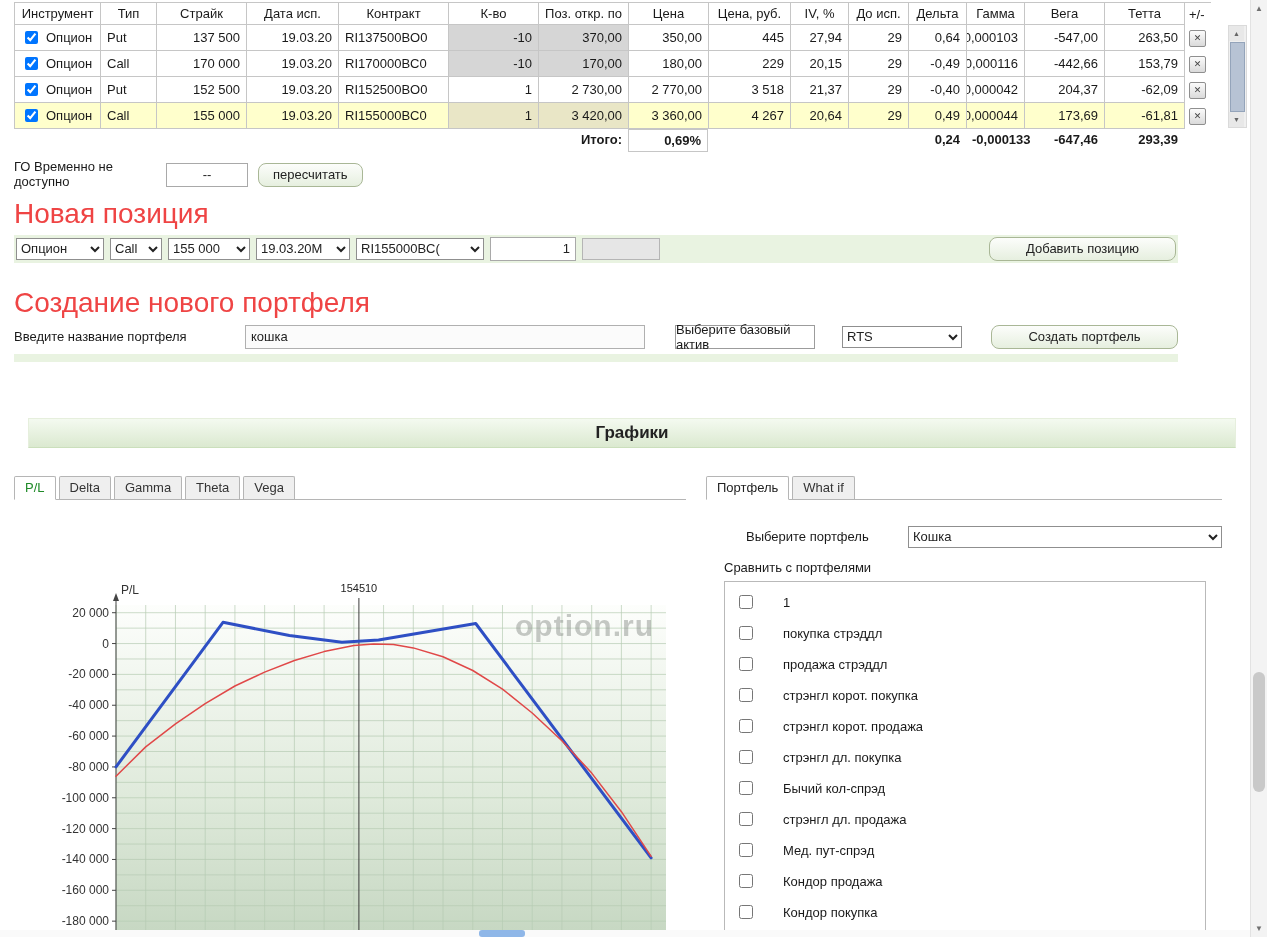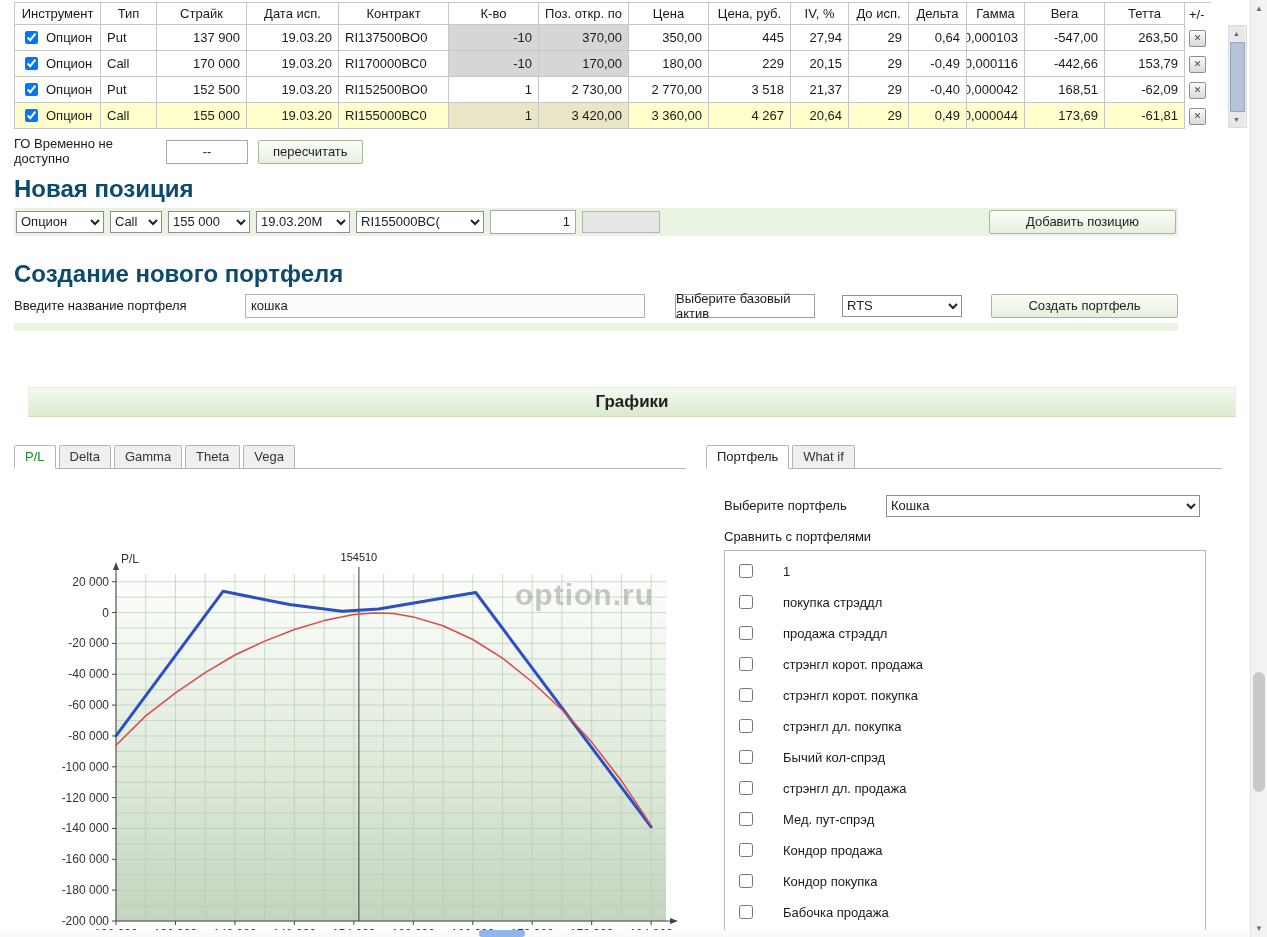--- a/index.html
+++ b/index.html
@@ -31,23 +31,23 @@
   .tbl-sb .sb-up{top:0;} .tbl-sb .sb-down{bottom:0;}
   .tbl-sb .sb-thumb{position:absolute;left:1px;right:1px;top:16px;height:68px;background:#b7c3d4;border:1px solid #94a4ba;cursor:grab;}
 
   
   .go-row{display:flex;align-items:center;margin:8px 0 0 14px;}
   .go-label{width:152px;line-height:1.15;}
   .txt-input{height:20px;border:1px solid #a9a9a9;background:#fff;padding:1px 5px;
              font:13px "Liberation Sans",sans-serif;color:#222;}
   .go-input{width:70px;text-align:center;}
   .btn{height:24px;border:1px solid #a9b796;background:linear-gradient(#fcfdfb,#e6efdf);
-       padding:0 14px;font:13px "Liberation Sans",sans-serif;color:#222;border-radius:2px;cursor:pointer;}
+       padding:0 14px;font:13px "Liberation Sans",sans-serif;color:#222;border-radius:8px;cursor:pointer;}
   .go-row .btn{margin-left:10px;}
-  .section-title{font-size:24px;font-weight:700;color:#0c4a6e;margin:8px 0 5px 14px;}
+  .section-title{font-size:28px;font-weight:400;color:#ef4444;margin:8px 0 5px 14px;}
   .newpos{display:flex;align-items:center;gap:6px;background:#e9f3e1;margin-left:14px;width:1164px;height:28px;padding:0 2px;box-sizing:border-box;}
   select{height:22px;border:1px solid #8f8f8f;background:#fff;font:13px "Liberation Sans",sans-serif;color:#222;}
   .sel-instr{width:88px;} .sel-type{width:52px;} .sel-strike{width:82px;} .sel-date{width:94px;} .sel-contract{width:128px;}
   .qty-input{width:74px;text-align:right;}
   .empty-input{width:76px;height:20px;border:1px solid #b5b5b5;background:#e6e6e6;}
   .add-btn{margin-left:auto;width:187px;}
 
   
   .portf-row{display:flex;align-items:center;margin:6px 0 0 14px;width:1164px;gap:25px;}
   .portf-label{width:206px;}
@@ -71,21 +71,21 @@
   .tab{padding:3px 10px 4px;border:1px solid #b5b5b5;border-bottom:none;background:#efefef;color:#333;
        margin-right:3px;font-size:13px;cursor:pointer;border-radius:2px 2px 0 0;position:relative;}
   .tab.active{background:#fff;margin-bottom:-1px;border-bottom:1px solid #fff;z-index:2;}
   .tab.active.green{color:#1f8a28;}
   .tab.active.dark{color:#222;}
   .panel{border-top:1px solid #b5b5b5;background:#fff;position:relative;}
   .left-panel{height:478px;overflow:hidden;}
   .right-panel{height:477px;overflow:hidden;}
 
   
-  .rp-row{display:flex;align-items:center;margin:26px 0 0 18px;}
+  .rp-row{display:flex;align-items:center;margin:26px 0 0 18px;justify-content:flex-end;}
   .rp-label{width:162px;}
   .portfolio-select{width:314px;}
   .compare-label{margin:12px 0 0 18px;}
   .listbox{margin:6px 0 0 18px;width:482px;height:600px;border:1px solid #b9b9b9;background:#fff;
            overflow:hidden;padding-top:5px;box-sizing:border-box;}
   .li{display:flex;align-items:center;height:31px;padding-left:14px;}
   .li input{width:14px;height:14px;margin:0;}
   .li span{margin-left:30px;}
 
   
@@ -119,21 +119,21 @@
           <div class="pc h">Дельта</div>
           <div class="pc h">Гамма</div>
           <div class="pc h">Вега</div>
           <div class="pc h">Тетта</div>
           <div class="pc h xc">+/-</div>
           <div class="pc">
             <input type="checkbox" checked="" style="">
             <span style="margin-left: 5px;">Опцион</span>
           </div>
           <div class="pc">Put</div>
-          <div class="pc num">137 900</div>
+          <div class="pc num">137 500</div>
           <div class="pc num">19.03.20</div>
           <div class="pc">RI137500BO0</div>
           <div class="pc num shade">-10</div>
           <div class="pc num shade">370,00</div>
           <div class="pc num">350,00</div>
           <div class="pc num">445</div>
           <div class="pc num">27,94</div>
           <div class="pc num">29</div>
           <div class="pc num">0,64</div>
           <div class="pc num">-0,000103</div>
@@ -172,21 +172,21 @@
           <div class="pc num">19.03.20</div>
           <div class="pc">RI152500BO0</div>
           <div class="pc num">1</div>
           <div class="pc num">2 730,00</div>
           <div class="pc num">2 770,00</div>
           <div class="pc num">3 518</div>
           <div class="pc num">21,37</div>
           <div class="pc num">29</div>
           <div class="pc num">-0,40</div>
           <div class="pc num">0,000042</div>
-          <div class="pc num">168,51</div>
+          <div class="pc num">204,37</div>
           <div class="pc num">-62,09</div>
           <div class="pc xc">
             <button class="del">✕</button>
           </div>
           <div class="pc hl">
             <input type="checkbox" checked="" style="">
             <span style="margin-left: 5px;">Опцион</span>
           </div>
           <div class="pc hl">Call</div>
           <div class="pc num hl">155 000</div>
@@ -198,20 +198,38 @@
           <div class="pc num hl">4 267</div>
           <div class="pc num hl">20,64</div>
           <div class="pc num hl">29</div>
           <div class="pc num hl">0,49</div>
           <div class="pc num hl">0,000044</div>
           <div class="pc num hl">173,69</div>
           <div class="pc num hl">-61,81</div>
           <div class="pc xc">
             <button class="del">✕</button>
           </div>
+        </div>
+      <div class="totals-grid" id="totals-grid">
+          <div class="tc"></div>
+          <div class="tc"></div>
+          <div class="tc"></div>
+          <div class="tc"></div>
+          <div class="tc"></div>
+          <div class="tc"></div>
+          <div class="tc">Итого:</div>
+          <div class="tc ivb">0,69%</div>
+          <div class="tc"></div>
+          <div class="tc"></div>
+          <div class="tc"></div>
+          <div class="tc">0,24</div>
+          <div class="tc">-0,000133</div>
+          <div class="tc">-647,46</div>
+          <div class="tc">293,39</div>
+          <div class="tc"></div>
         </div>
       <div class="tbl-sb">
         <div class="sbtn sb-up">▲</div>
         <div class="sb-thumb"></div>
         <div class="sbtn sb-down">▼</div>
       </div>
     </div>
 
     <div class="go-row">
       <div class="go-label">ГО Временно не доступно</div>
@@ -396,25 +414,25 @@
               <div class="li">
                 <input type="checkbox" style="">
                 <span>покупка стрэддл</span>
               </div>
               <div class="li">
                 <input type="checkbox" style="">
                 <span>продажа стрэддл</span>
               </div>
               <div class="li">
                 <input type="checkbox" style="">
+                <span>стрэнгл корот. покупка</span>
+              </div>
+              <div class="li">
+                <input type="checkbox" style="">
                 <span>стрэнгл корот. продажа</span>
-              </div>
-              <div class="li">
-                <input type="checkbox" style="">
-                <span>стрэнгл корот. покупка</span>
               </div>
               <div class="li">
                 <input type="checkbox" style="">
                 <span>стрэнгл дл. покупка</span>
               </div>
               <div class="li">
                 <input type="checkbox" style="">
                 <span>Бычий кол-спрэд</span>
               </div>
               <div class="li">

